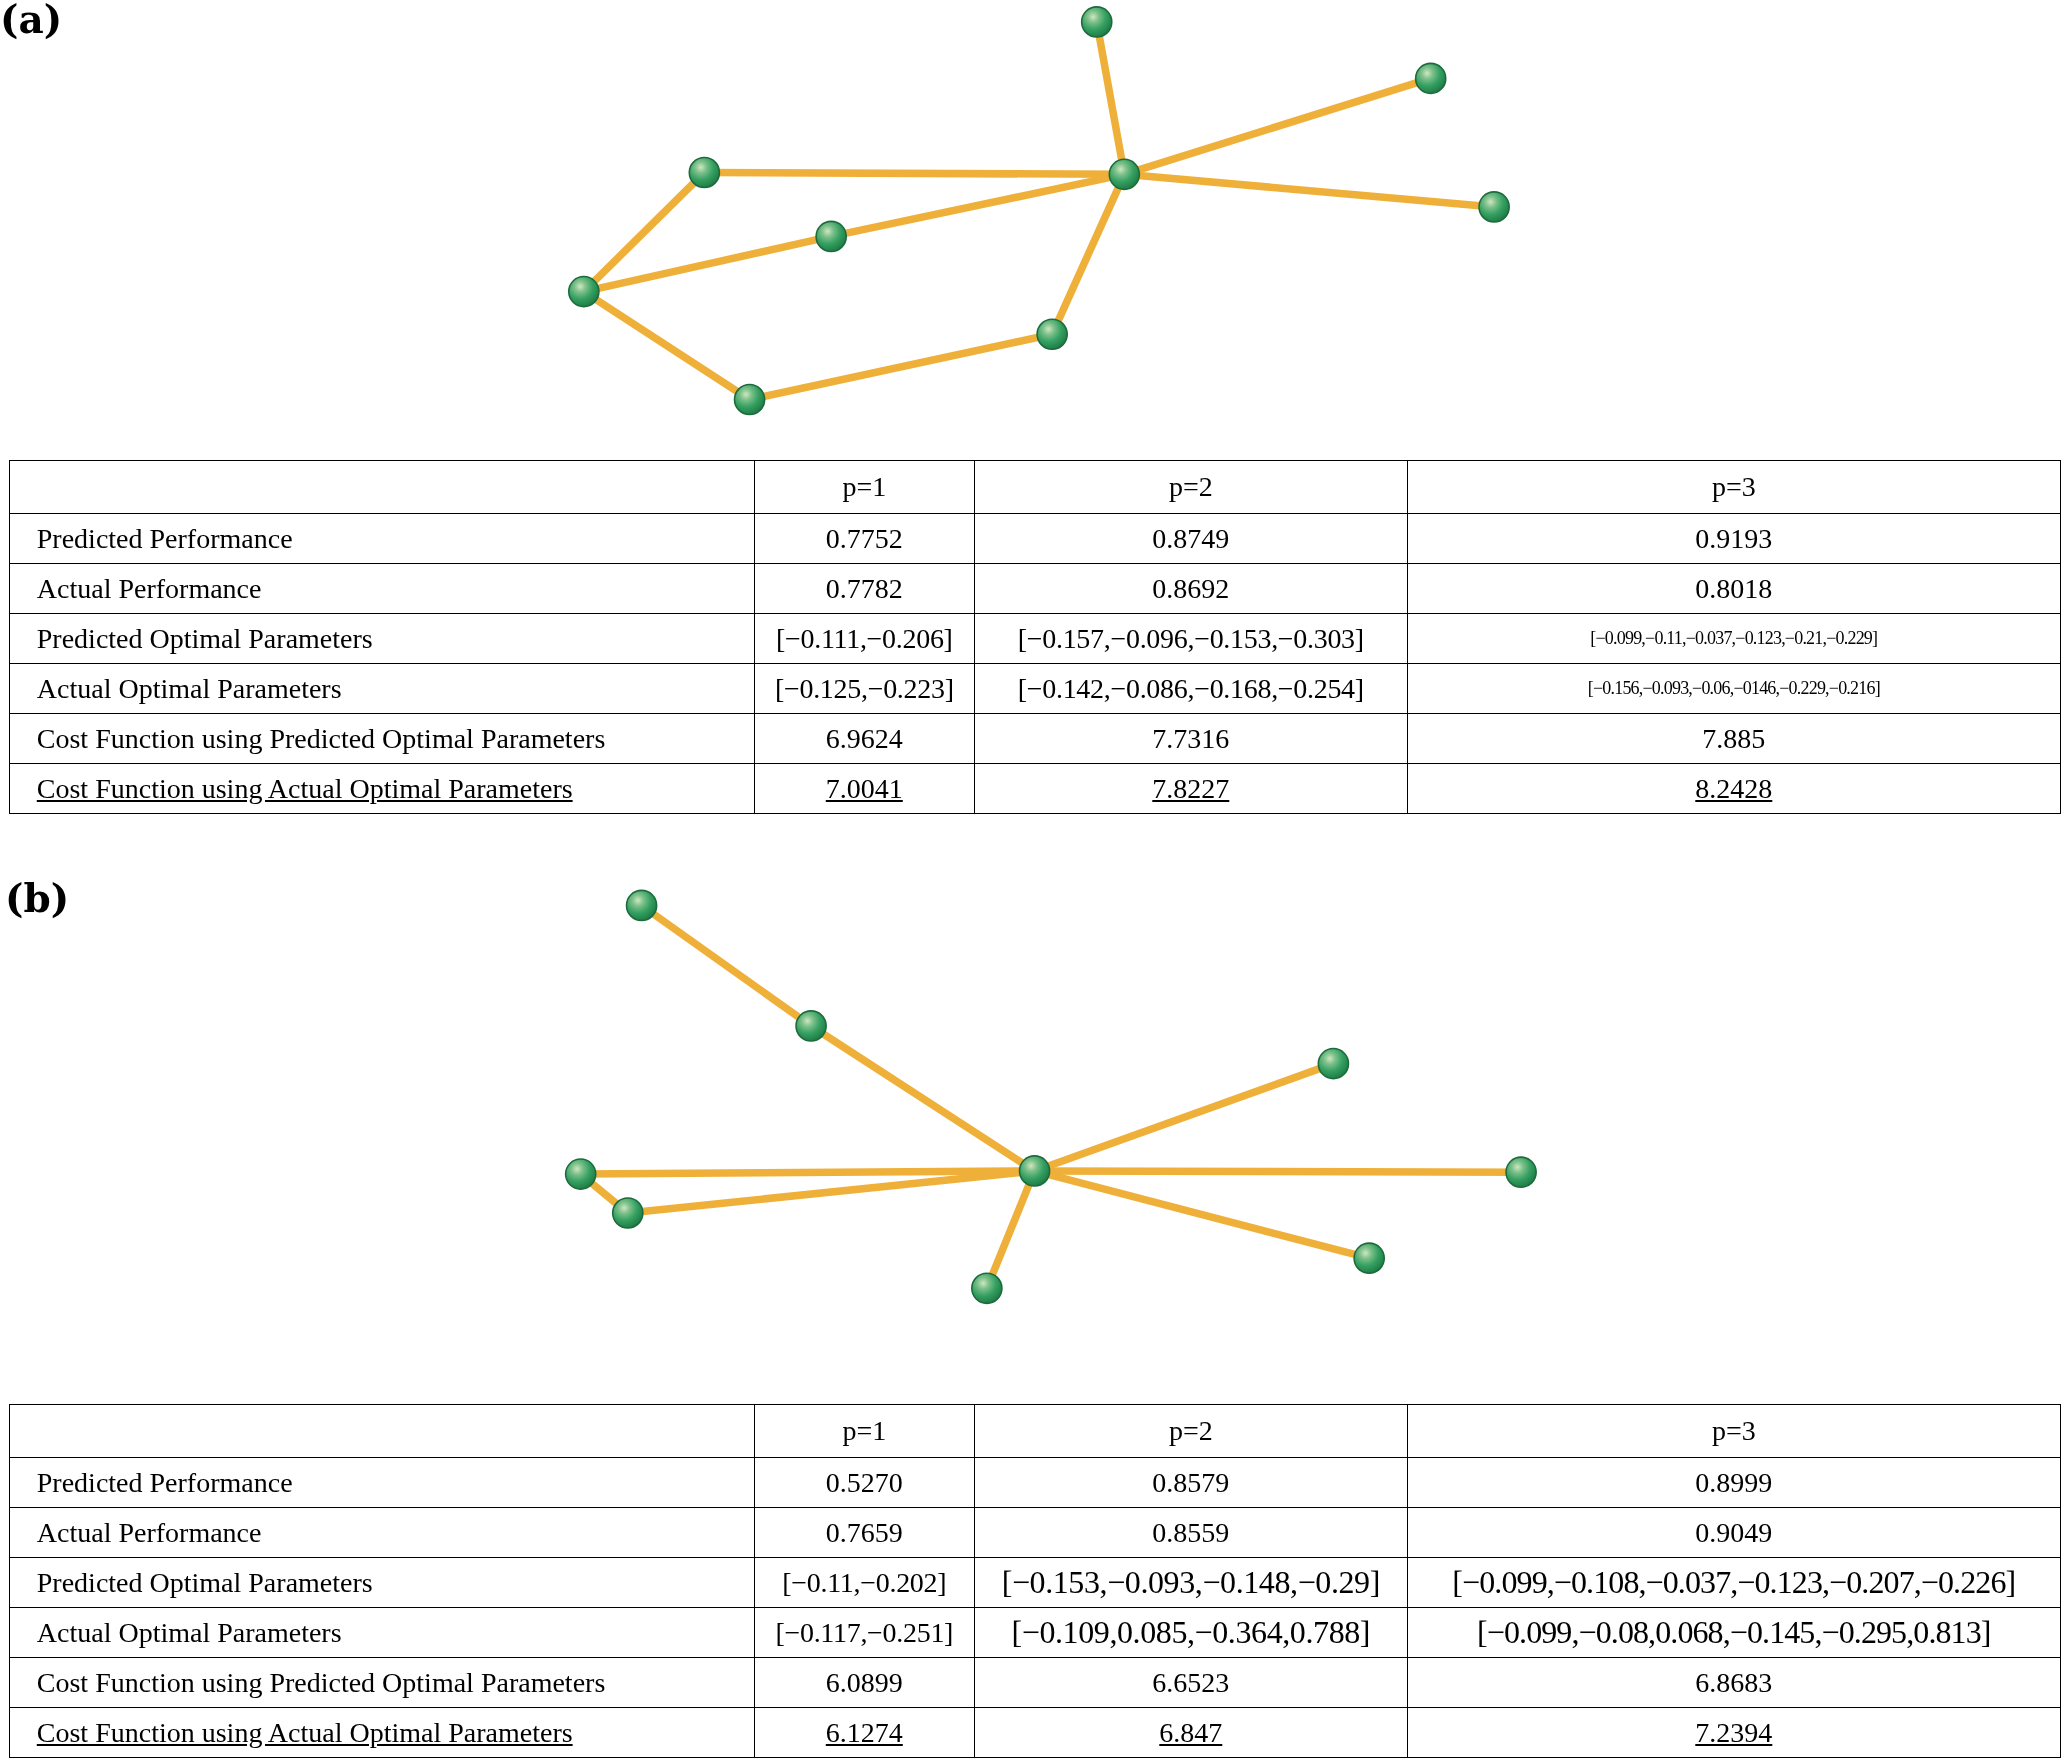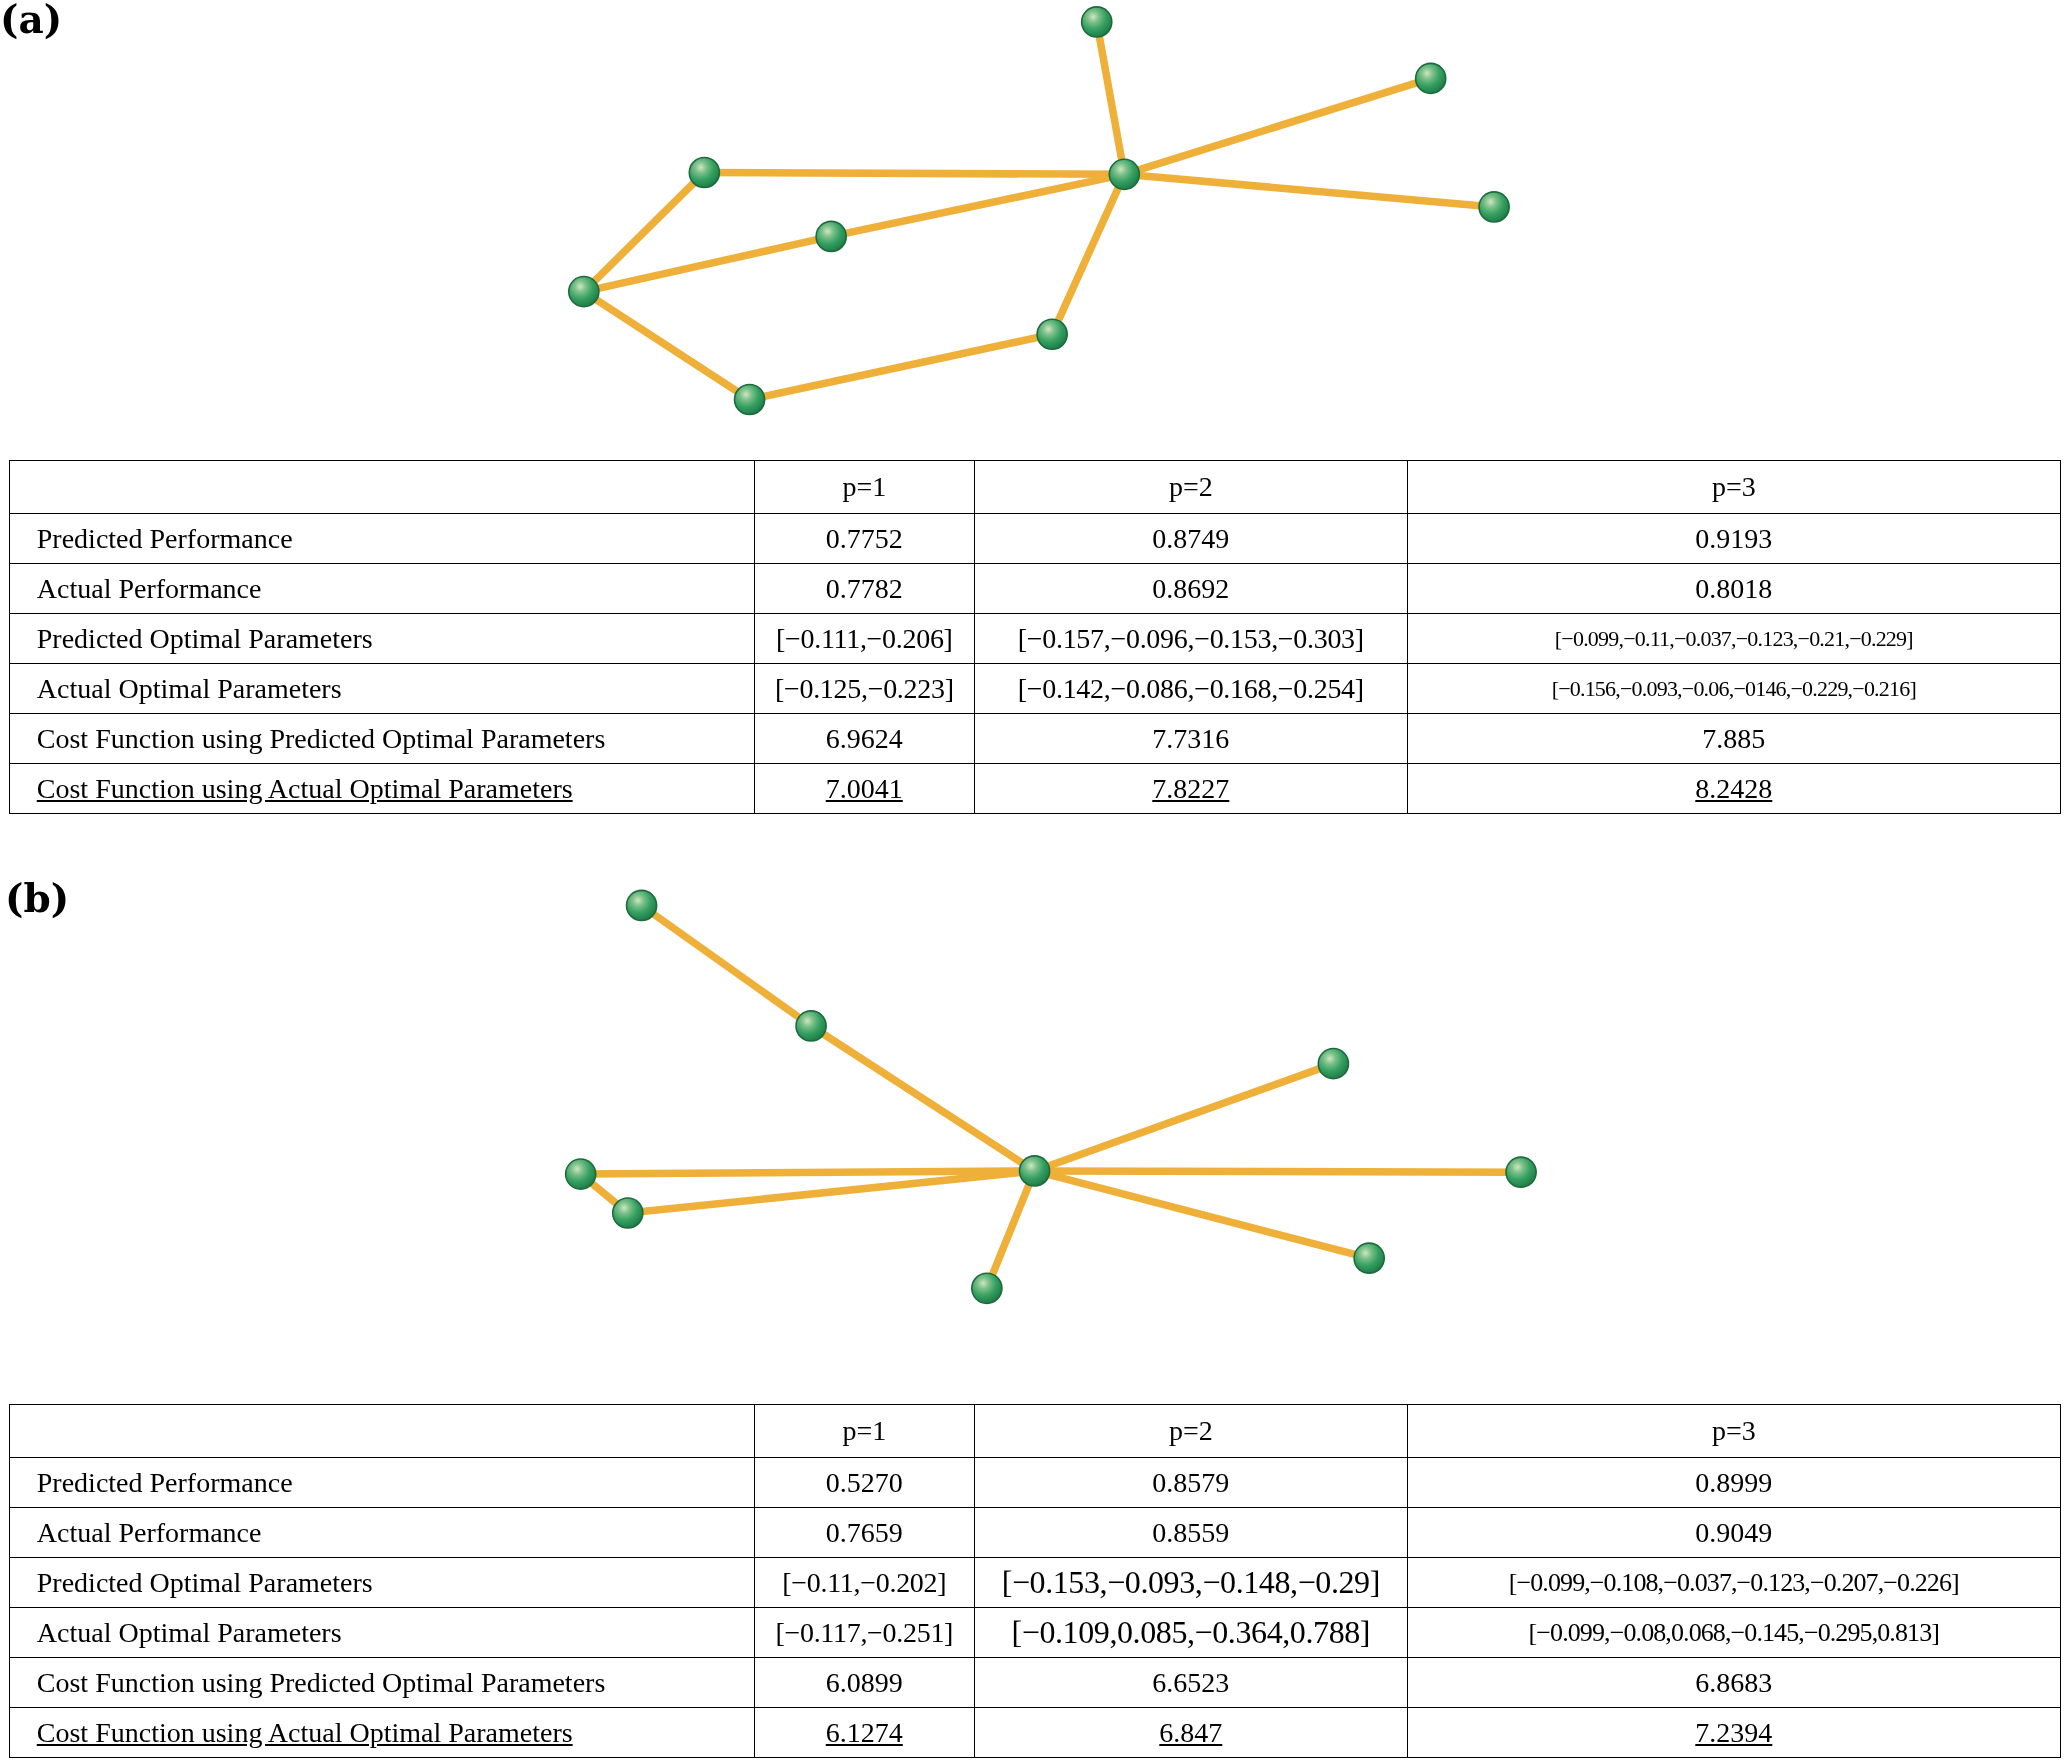--- a/index.html
+++ b/index.html
@@ -67,22 +67,22 @@
 
   #table-a tr { height: 50px; }
   #table-a td { font-size: 28px; }
   #table-a tr.hdr { height: 53px; }
 
   #table-b tr { height: 50px; }
   #table-b td { font-size: 28px; }
   #table-b tr.hdr { height: 53px; }
 
   td.params { font-size: 27px; letter-spacing: -0.3px; }
-  #table-a td.params.p3c { font-size: 22px; letter-spacing: -0.8px; }
-  #table-b td.params.p3c { font-size: 26px; letter-spacing: -0.9px; }
+  #table-a td.params.p3c { font-size: 18px; letter-spacing: -0.8px; }
+  #table-b td.params.p3c { font-size: 32px; letter-spacing: -0.9px; }
   #table-b td.params.p2c { font-size: 32px; letter-spacing: -0.4px; }
 
   .outer-top td { border-top-width: 2.5px; }
   .outer-bottom td { border-bottom-width: 2.5px; text-decoration: underline; }
 </style>
 </head>
 <body>
 
 <div class="panel-label">(a)</div>
 

